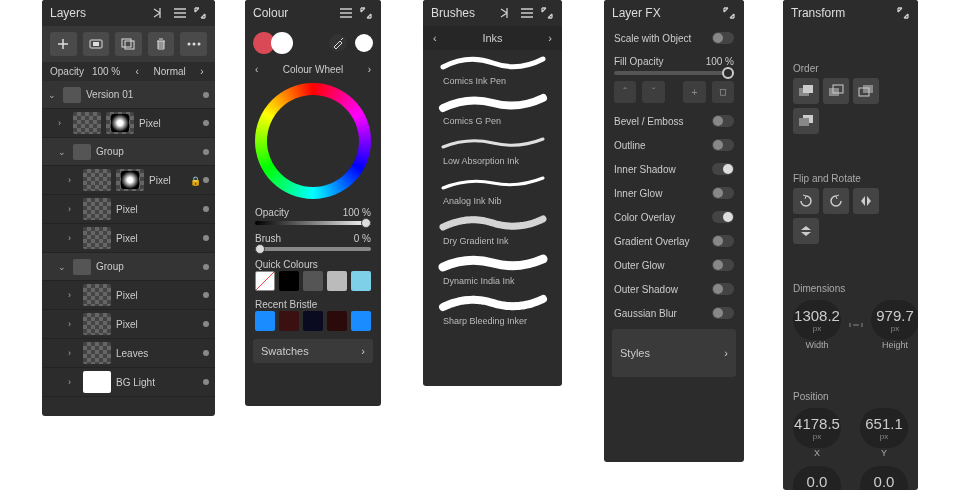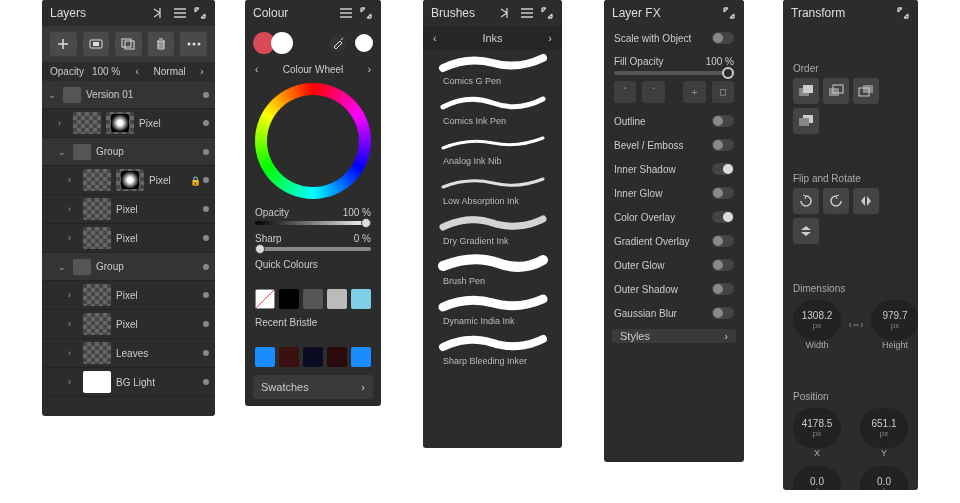--- a/index.html
+++ b/index.html
@@ -39,54 +39,54 @@
   .c-header { display: flex; align-items: center; justify-content: space-between; padding: 4px 10px; font-size: 10px; }
   .c-header .arrow { cursor:pointer; }
   .wheel { width: 116px; height: 116px; margin: 4px auto; position: relative; border-radius: 50%; background: conic-gradient(red,magenta,blue,cyan,lime,yellow,red); }
   .wheel::after { content:""; position:absolute; inset:12px; border-radius:50%; background:#2c2c2c; }
   .tri-overlay { position:absolute; inset:22px; pointer-events:none; }
   .slider-row { padding: 4px 10px; font-size: 10px; }
   .slider-row .sl-head { display:flex; justify-content:space-between; margin-bottom: 3px; }
   .slider-track { height: 4px; background: linear-gradient(to right,#888,#888); border-radius:2px; position:relative; }
   .slider-track.op { background: linear-gradient(to right, #000, #fff); }
   .slider-thumb { position:absolute; width:10px; height:10px; background:#ddd; border-radius:50%; top:-3px; border:1px solid #444; }
-  .qc-label { padding: 4px 10px 19px; font-size: 10px; }
+  .qc-label { padding: 4px 10px 1px; font-size: 10px; }
   .qc-row { display:flex; padding: 0 10px 4px; gap:4px; }
   .qc { width: 20px; height: 20px; border-radius: 2px; }
   .swatches-btn { margin: 4px 8px; background:#3a3a3a; padding: 6px 8px; border-radius:3px; display:flex; justify-content:space-between; align-items:center; font-size:11px; }
 
   
-  #brushes { left: 423px; top: 0; width: 139px; height: 448px; }
+  #brushes { left: 423px; top: 0; width: 139px; height: 386px; }
   .brush-cat { display:flex; align-items:center; justify-content:space-between; padding: 6px 10px; background:#262626; font-size:11px; }
   .brush-list { display:flex; flex-direction:column; }
   .brush-item { padding: 2px 10px 0; }
   .brush-stroke { width: 110px; height: 22px; margin: 0 auto; }
   .brush-name { font-size: 9px; color:#bbb; padding: 2px 0 4px 10px; }
 
   
   #layerfx { left: 604px; top: 0; width: 140px; height: 462px; }
   .fx-row { display:flex; align-items:center; justify-content:space-between; padding: 6px 10px; font-size:10px; }
   .toggle { width: 22px; height: 12px; background:#444; border-radius:6px; position:relative; cursor:pointer; }
   .toggle .knob { width:10px; height:10px; background:#888; border-radius:50%; position:absolute; top:1px; left:1px; }
   .toggle.on .knob { left:11px; background:#ddd; }
   .fx-slider { padding: 0 10px; }
   .fx-bar { height:4px; background:#555; border-radius:2px; position:relative; margin-top:4px; }
   .fx-bar .knob { position:absolute; right:0; top:-4px; width:12px; height:12px; border:2px solid #ccc; border-radius:50%; background:#2c2c2c; }
   .fx-btn-row { display:flex; gap:6px; padding: 6px 10px; }
   .fx-btn { flex:1; height:22px; background:#3e3e3e; border-radius:3px; display:flex; align-items:center; justify-content:center; color:#888; }
-  .styles-btn { margin: 4px 8px; background:#3a3a3a; padding: 1px 8px; border-radius:3px; display:flex; justify-content:space-between; align-items:center; font-size:11px; }
+  .styles-btn { margin: 4px 8px; background:#3a3a3a; padding: 18px 8px; border-radius:3px; display:flex; justify-content:space-between; align-items:center; font-size:11px; }
 
   
   #transform { left: 783px; top: 0; width: 135px; height: 490px; }
   .section-label { padding: 6px 10px 2px; font-size:10px; color:#aaa;margin-top:31px; }
   .btn-grid { display:flex; gap:4px; padding: 2px 10px; flex-wrap: wrap; }
   .sq-btn { width:26px; height:26px; background:#444; border-radius:3px; display:flex; align-items:center; justify-content:center; cursor:pointer; }
   .dim-row { display:flex; justify-content:space-around; padding: 4px 10px; gap: 8px; }
   .dim-field { width:48px; height:40px; background:#222; border-radius:24px; display:flex; flex-direction:column; align-items:center; justify-content:center; font-size:11px; }
-  .dim-field .val { font-size:10px; }
+  .dim-field .val { font-size:15px; }
   .dim-field .unit { font-size:8px; color:#888; }
   .dim-label { text-align:center; font-size:9px; color:#aaa; }
   .link-ic { display:flex; align-items:center; justify-content:center; color:#888; }
   .anchor-grid { width:70px; height:70px; margin: 4px auto; position:relative; background:#3a3a3a; border-radius:3px; }
   .anchor-grid .dot { position:absolute; width:5px; height:5px; background:#777; }
   .anchor-grid .dot.sel { background:#fff; width:8px; height:8px; }
 </style>
 </head>
 <body>
 
@@ -275,21 +275,21 @@
     <div class="sl-head">
         <span>Opacity</span>
         <span>100 %</span>
       </div>
     <div class="slider-track op">
         <div class="slider-thumb" style="left:calc(100% - 10px);"></div>
       </div>
   </div>
   <div class="slider-row">
     <div class="sl-head">
-        <span>Sharp</span>
+        <span>Brush</span>
         <span>0 %</span>
       </div>
     <div class="slider-track">
         <div class="slider-thumb" style="left:0;"></div>
       </div>
   </div>
   <div class="qc-label">Quick Colours</div>
   <div class="qc-row" id="qc-row">
       <div class="qc" style="background: linear-gradient(135deg, rgb(255, 255, 255) 48%, rgb(255, 68, 68) 48%, rgb(255, 68, 68) 52%, rgb(255, 255, 255) 52%); border: 1px solid rgb(136, 136, 136);"></div>
       <div class="qc" style="background: rgb(0, 0, 0);"></div>
@@ -333,53 +333,47 @@
     </div>
   </div>
   <div class="brush-cat">
     <span class="arrow">‹</span>
     <span style="text-align:center;flex:1;">Inks</span>
     <span class="arrow">›</span>
   </div>
   <div class="brush-list" id="brush-list">
       <div class="brush-item">
         <svg class="brush-stroke" viewBox="0 0 110 22">
-          <path d="M5 16 Q30 4 55 11 Q80 18 105 6" stroke="#fff" stroke-width="8" fill="none" stroke-linecap="round"></path>
-        </svg>
-        <div class="brush-name">Comics G Pen</div>
+          <path d="M5 15 Q30 2 55 11 Q80 20 105 7" stroke="#fff" stroke-width="5" fill="none" stroke-linecap="round"></path>
+        </svg>
+        <div class="brush-name">Comics Ink Pen</div>
       </div>
       <div class="brush-item">
         <svg class="brush-stroke" viewBox="0 0 110 22">
-          <path d="M5 15 Q30 2 55 11 Q80 20 105 7" stroke="#fff" stroke-width="5" fill="none" stroke-linecap="round"></path>
-        </svg>
-        <div class="brush-name">Comics Ink Pen</div>
+          <path d="M5 16 Q30 4 55 11 Q80 18 105 6" stroke="#fff" stroke-width="8" fill="none" stroke-linecap="round"></path>
+        </svg>
+        <div class="brush-name">Comics G Pen</div>
+      </div>
+      <div class="brush-item">
+        <svg class="brush-stroke" viewBox="0 0 110 22">
+          <path d="M5 15 Q30 5 55 11 Q80 17 105 7" stroke="#fff" stroke-width="3" fill="none" stroke-linecap="round" opacity="0.85"></path>
+        </svg>
+        <div class="brush-name">Low Absorption Ink</div>
       </div>
       <div class="brush-item">
         <svg class="brush-stroke" viewBox="0 0 110 22">
           <path d="M5 16 Q30 6 55 11 Q80 16 105 6" stroke="#fff" stroke-width="3" fill="none" stroke-linecap="round"></path>
         </svg>
         <div class="brush-name">Analog Ink Nib</div>
       </div>
       <div class="brush-item">
         <svg class="brush-stroke" viewBox="0 0 110 22">
-          <path d="M5 15 Q30 5 55 11 Q80 17 105 7" stroke="#fff" stroke-width="3" fill="none" stroke-linecap="round" opacity="0.85"></path>
-        </svg>
-        <div class="brush-name">Low Absorption Ink</div>
-      </div>
-      <div class="brush-item">
-        <svg class="brush-stroke" viewBox="0 0 110 22">
           <path d="M5 15 Q30 3 55 11 Q80 19 105 7" stroke="#fff" stroke-width="7" fill="none" stroke-linecap="round" opacity="0.8" stroke-dasharray="1 1"></path>
         </svg>
         <div class="brush-name">Dry Gradient Ink</div>
-      </div>
-      <div class="brush-item">
-        <svg class="brush-stroke" viewBox="0 0 110 22">
-          <path d="M5 14 Q35 2 60 11 Q85 20 105 8" stroke="#fff" stroke-width="10" fill="none" stroke-linecap="round"></path>
-        </svg>
-        <div class="brush-name">Brush Pen</div>
       </div>
       <div class="brush-item">
         <svg class="brush-stroke" viewBox="0 0 110 22">
           <path d="M5 15 Q30 4 55 11 Q80 18 105 7" stroke="#fff" stroke-width="9" fill="none" stroke-linecap="round"></path>
         </svg>
         <div class="brush-name">Dynamic India Ink</div>
       </div>
       <div class="brush-item">
         <svg class="brush-stroke" viewBox="0 0 110 22">
           <path d="M5 15 Q30 3 55 11 Q80 19 105 7" stroke="#fff" stroke-width="8" fill="none" stroke-linecap="round" stroke-dasharray="3 1"></path>
@@ -421,27 +415,27 @@
     <div style="flex:0.3"></div>
     <div class="fx-btn">+</div>
     <div class="fx-btn">
         <svg width="10" height="10" viewBox="0 0 12 12">
           <path d="M2 3 H10 M3 3 V10 H9 V3" stroke="#888" fill="none"></path>
         </svg>
       </div>
   </div>
   <div id="fx-list">
       <div class="fx-row">
+        <span>Bevel / Emboss</span>
+        <div class="toggle">
+          <div class="knob"></div>
+        </div>
+      </div>
+      <div class="fx-row">
         <span>Outline</span>
-        <div class="toggle">
-          <div class="knob"></div>
-        </div>
-      </div>
-      <div class="fx-row">
-        <span>Bevel / Emboss</span>
         <div class="toggle">
           <div class="knob"></div>
         </div>
       </div>
       <div class="fx-row">
         <span>Inner Shadow</span>
         <div class="toggle on">
           <div class="knob"></div>
         </div>
       </div>

